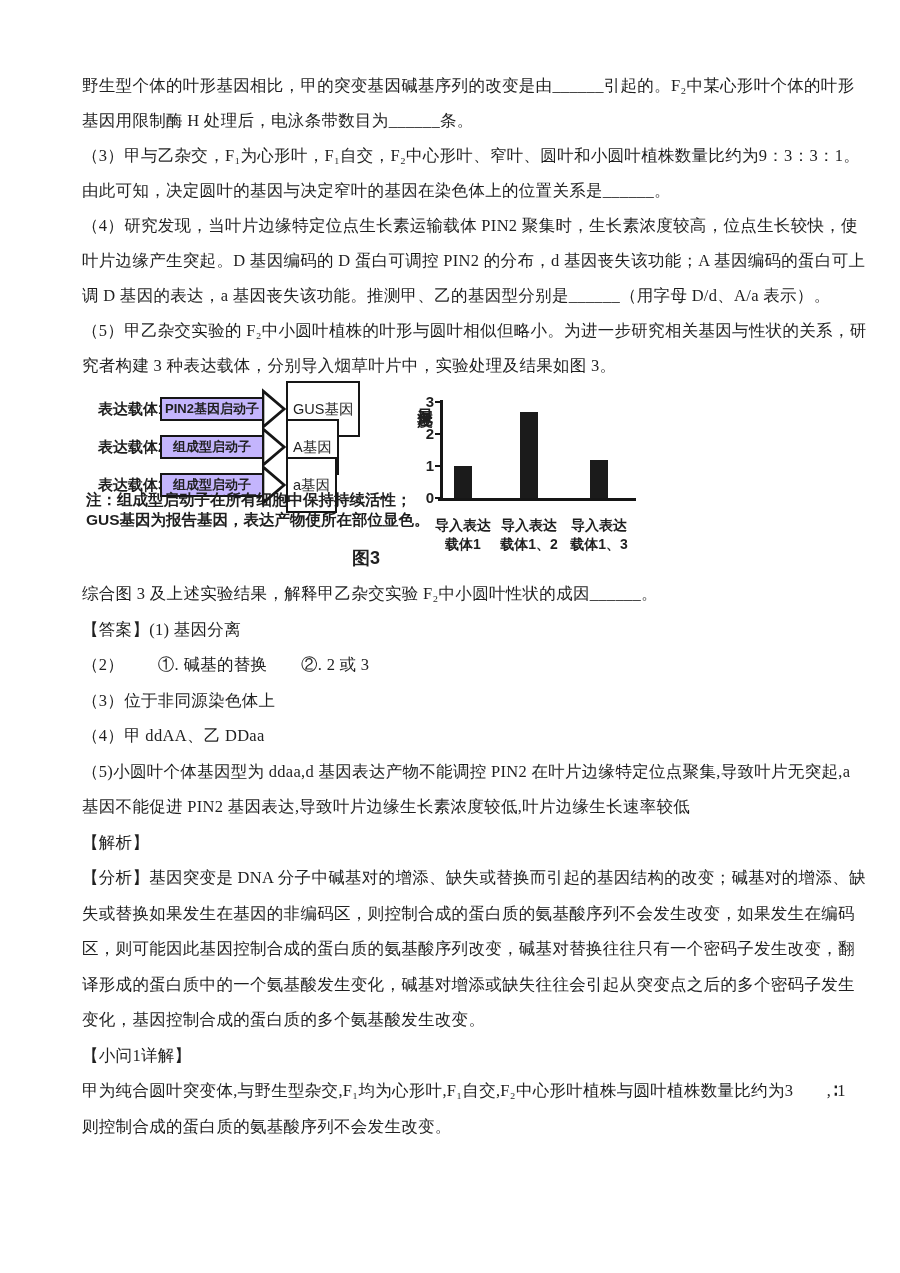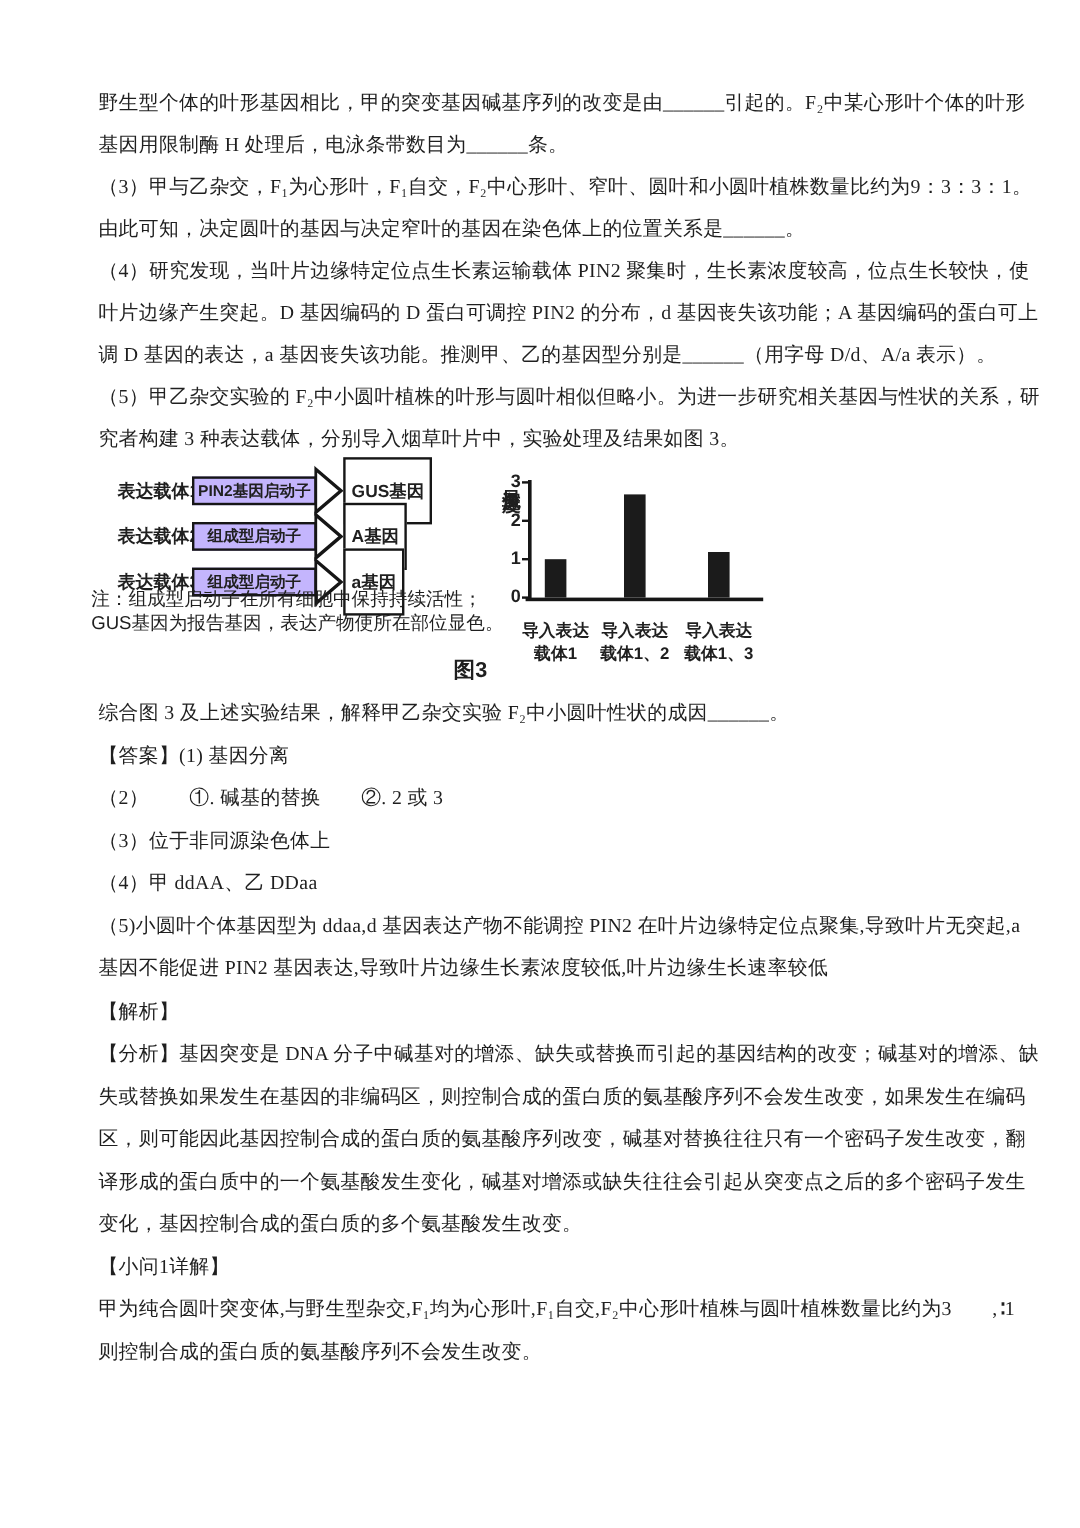--- a/index.html
+++ b/index.html
@@ -15,24 +15,24 @@
   .figure{position:absolute;left:0;top:388px;width:900px;height:196px;
           font-family:"Liberation Sans","DejaVu Sans",sans-serif;}
   .vrow{position:absolute;left:98px;display:flex;align-items:center;height:28px;}
   .vrow.v1{top:7px;} .vrow.v2{top:45px;} .vrow.v3{top:83px;}
   .vlabel{width:62px;font-weight:bold;font-size:15px;white-space:nowrap;}
   .pbox{width:100px;height:20px;border:2.5px solid #161616;display:flex;align-items:center;
         justify-content:center;font-weight:bold;font-size:13px;white-space:nowrap;background:#c4b5fd;}
   .varrow{width:24px;height:42px;margin-left:-2px;flex:none;}
   .varrow polygon{fill:#ffffff;stroke:#161616;stroke-width:3;}
   .gbox{height:20px;border:2.5px solid #161616;display:flex;align-items:center;justify-content:center;
-        padding:16px 5px;font-weight:bold;font-size:14.5px;white-space:nowrap;background:#fff;}
-  .note{position:absolute;left:76px;top:102px;font-weight:normal;font-size:15.5px;line-height:19.5px;}
+        padding:16px 5px;font-weight:normal;font-size:14.5px;white-space:nowrap;background:#fff;}
+  .note{position:absolute;left:86px;top:102px;font-weight:bold;font-size:15.5px;line-height:19.5px;}
   .note .tline{white-space:nowrap;}
-  .caption{position:absolute;left:92px;top:158px;width:600px;text-align:center;
+  .caption{position:absolute;left:66px;top:158px;width:600px;text-align:center;
            font-weight:bold;font-size:18px;}
   
   .chart{position:absolute;left:412px;top:4px;width:250px;height:160px;}
   .ylab{position:absolute;left:2px;top:4px;writing-mode:vertical-rl;text-orientation:upright;
         font-weight:bold;font-size:15.5px;letter-spacing:1px;height:95px;}
   .ytick{position:absolute;left:4px;width:18px;text-align:right;font-weight:bold;font-size:15px;
          height:18px;line-height:18px;}
   .yt3{top:1px;} .yt2{top:33px;} .yt1{top:65px;} .yt0{top:97px;}
   .ytmark{position:absolute;left:23px;width:6px;height:2px;background:#161616;}
   .m3{top:9px;} .m2{top:41px;} .m1{top:73px;} .m0{top:105px;}

